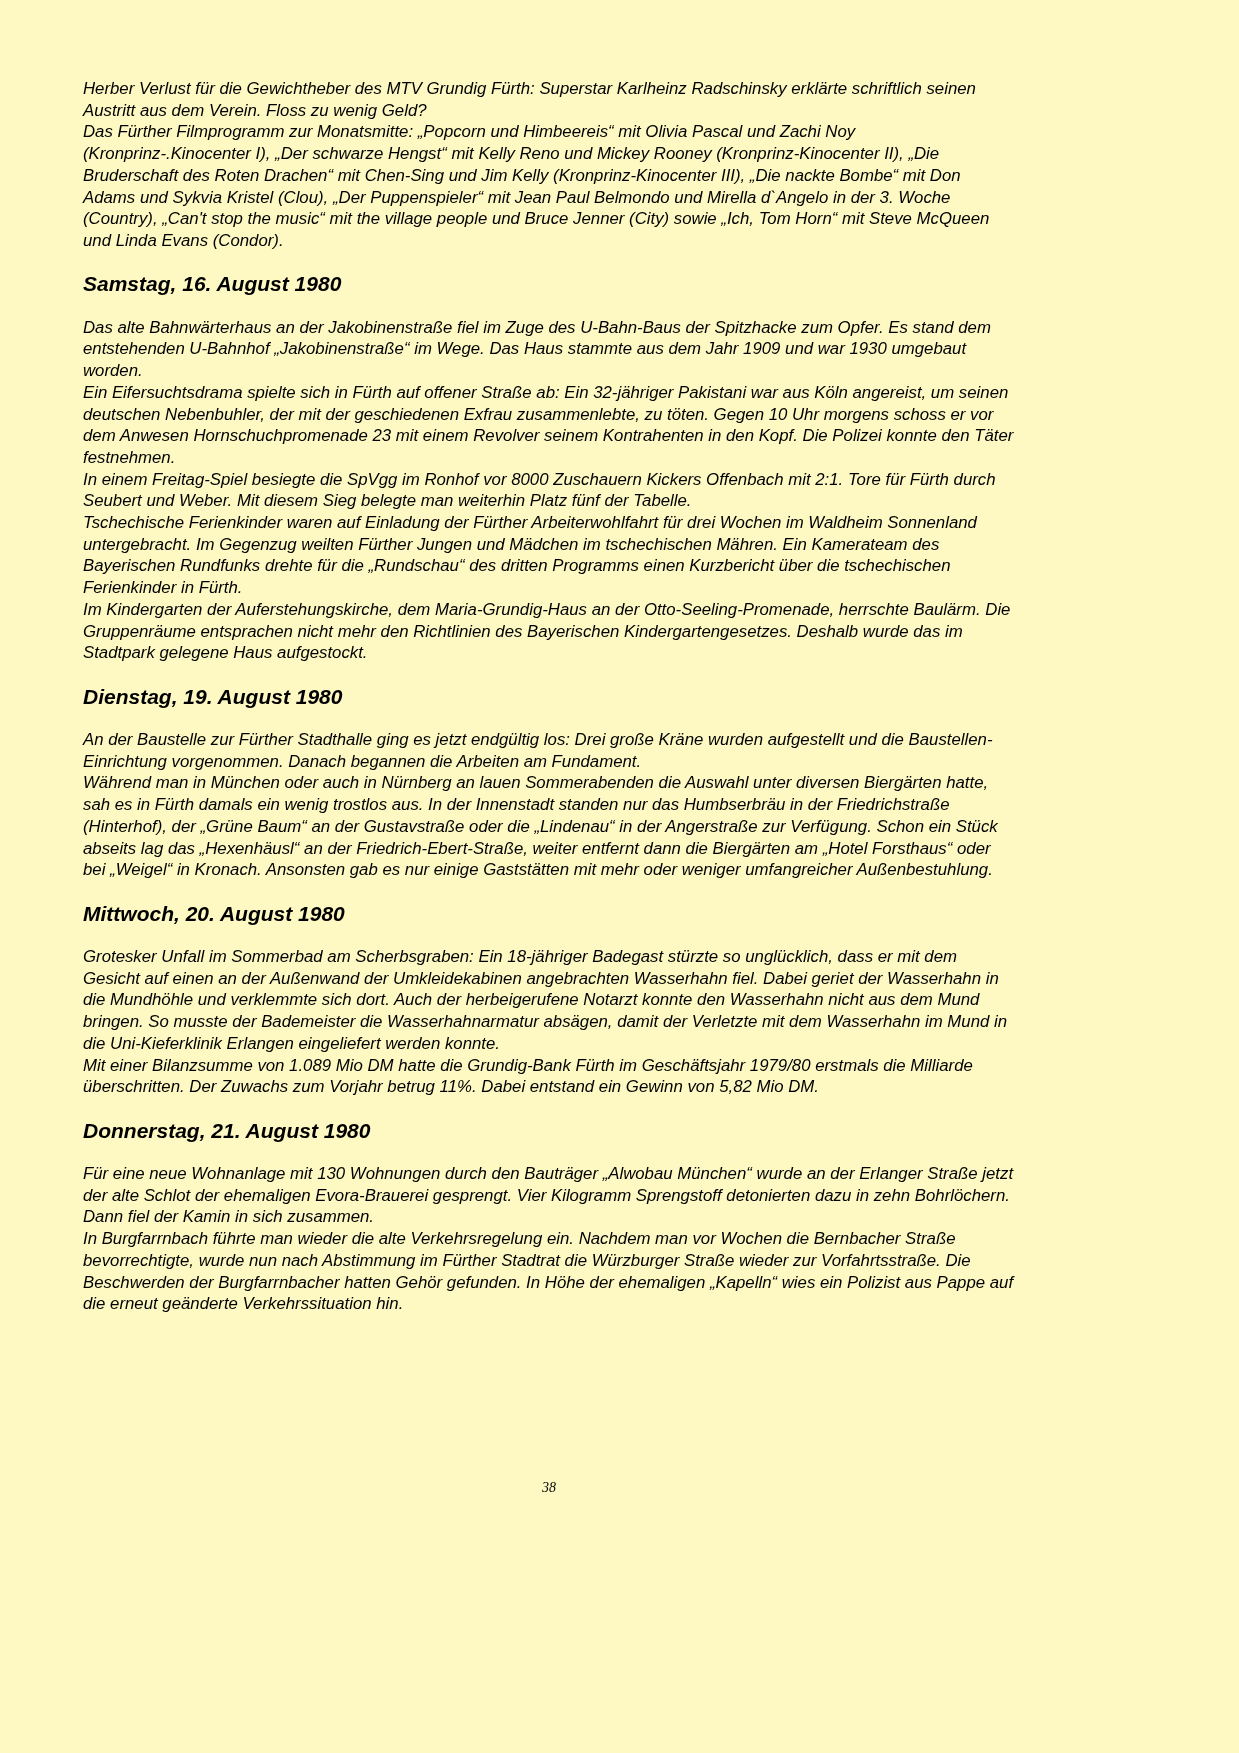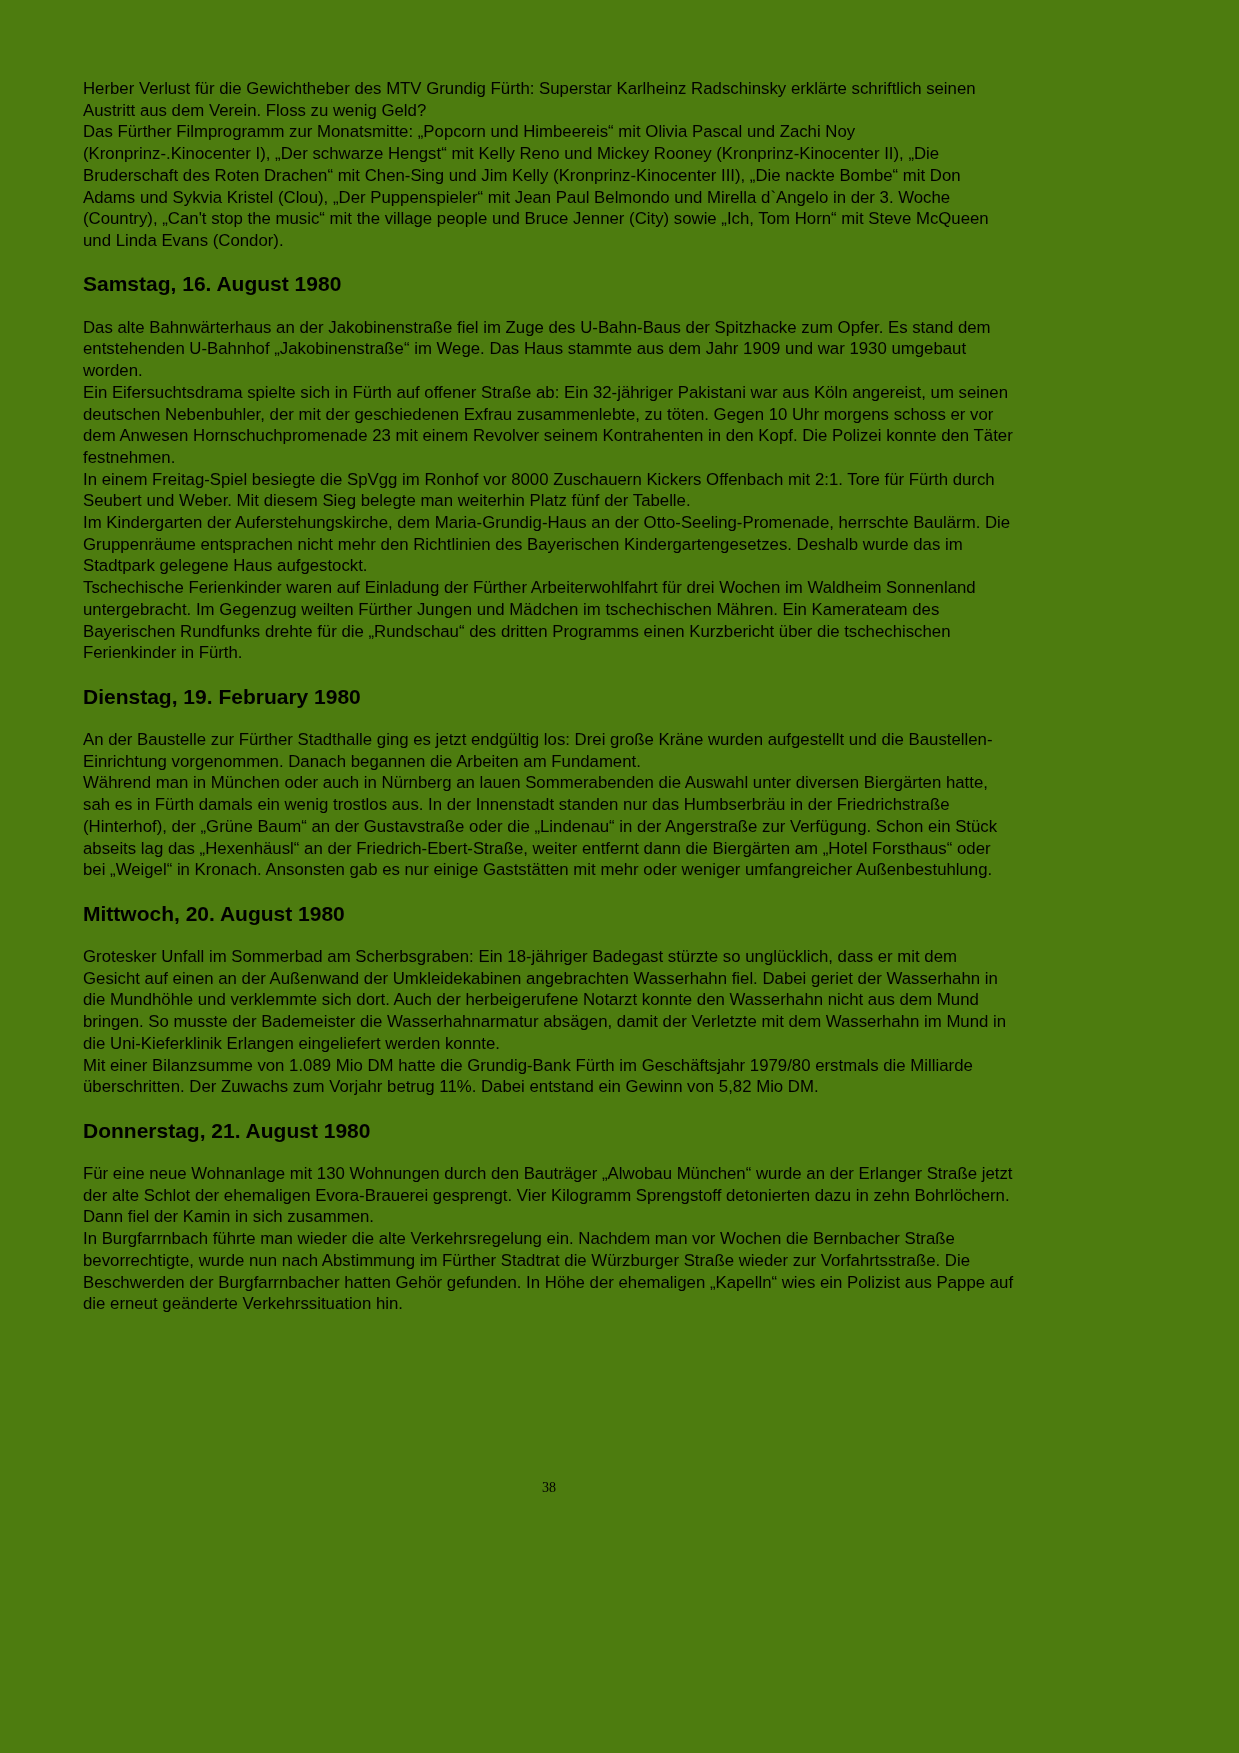--- a/index.html
+++ b/index.html
@@ -11,21 +11,22 @@
     width: 1239px;
     height: 1753px;
     position: relative;
     overflow: hidden;
     font-family: "Liberation Sans", sans-serif;
     color: #000000;
   }
   .page {
     position: absolute;
     inset: 0;
-    background: #4d7c0f;
+    background: #fef9c3;
+    font-style: italic;
   }
   .content {
     position: absolute;
     left: 83px;
     top: 78px;
     width: 932px;
   }
   .content p {
     margin: 0;
     font-size: 16.8px;
@@ -53,23 +54,23 @@
 <body>
 
 <div class="page">
   <div class="content">
     <p>Herber Verlust für die Gewichtheber des MTV Grundig Fürth: Superstar Karlheinz Radschinsky erklärte schriftlich seinen Austritt aus dem Verein. Floss zu wenig Geld?</p>
     <p>Das Fürther Filmprogramm zur Monatsmitte: „Popcorn und Himbeereis“ mit Olivia Pascal und Zachi Noy (Kronprinz-.Kinocenter I), „Der schwarze Hengst“ mit Kelly Reno und Mickey Rooney (Kronprinz-Kinocenter II), „Die Bruderschaft des Roten Drachen“ mit Chen-Sing und Jim Kelly (Kronprinz-Kinocenter III), „Die nackte Bombe“ mit Don Adams und Sykvia Kristel (Clou), „Der Puppenspieler“ mit Jean Paul Belmondo und Mirella d`Angelo in der 3. Woche (Country), „Can't stop the music“ mit the village people und Bruce Jenner (City) sowie „Ich, Tom Horn“ mit Steve McQueen und Linda Evans (Condor).</p>
     <h2>Samstag, 16. August 1980</h2>
     <p>Das alte Bahnwärterhaus an der Jakobinenstraße fiel im Zuge des U-Bahn-Baus der Spitzhacke zum Opfer. Es stand dem entstehenden U-Bahnhof „Jakobinenstraße“ im Wege. Das Haus stammte aus dem Jahr 1909 und war 1930 umgebaut worden.</p>
     <p>Ein Eifersuchtsdrama spielte sich in Fürth auf offener Straße ab: Ein 32-jähriger Pakistani war aus Köln angereist, um seinen deutschen Nebenbuhler, der mit der geschiedenen Exfrau zusammenlebte, zu töten. Gegen 10 Uhr morgens schoss er vor dem Anwesen Hornschuchpromenade 23 mit einem Revolver seinem Kontrahenten in den Kopf. Die Polizei konnte den Täter festnehmen.</p>
     <p>In einem Freitag-Spiel besiegte die SpVgg im Ronhof vor 8000 Zuschauern Kickers Offenbach mit 2:1. Tore für Fürth durch Seubert und Weber. Mit diesem Sieg belegte man weiterhin Platz fünf der Tabelle.</p>
+    <p>Tschechische Ferienkinder waren auf Einladung der Fürther Arbeiterwohlfahrt für drei Wochen im Waldheim Sonnenland untergebracht. Im Gegenzug weilten Fürther Jungen und Mädchen im tschechischen Mähren. Ein Kamerateam des Bayerischen Rundfunks drehte für die „Rundschau“ des dritten Programms einen Kurzbericht über die tschechischen Ferienkinder in Fürth.</p>
     <p>Im Kindergarten der Auferstehungskirche, dem Maria-Grundig-Haus an der Otto-Seeling-Promenade, herrschte Baulärm. Die Gruppenräume entsprachen nicht mehr den Richtlinien des Bayerischen Kindergartengesetzes. Deshalb wurde das im Stadtpark gelegene Haus aufgestockt.</p>
-    <p>Tschechische Ferienkinder waren auf Einladung der Fürther Arbeiterwohlfahrt für drei Wochen im Waldheim Sonnenland untergebracht. Im Gegenzug weilten Fürther Jungen und Mädchen im tschechischen Mähren. Ein Kamerateam des Bayerischen Rundfunks drehte für die „Rundschau“ des dritten Programms einen Kurzbericht über die tschechischen Ferienkinder in Fürth.</p>
-    <h2>Dienstag, 19. February 1980</h2>
+    <h2>Dienstag, 19. August 1980</h2>
     <p>An der Baustelle zur Fürther Stadthalle ging es jetzt endgültig los: Drei große Kräne wurden aufgestellt und die Baustellen-Einrichtung vorgenommen. Danach begannen die Arbeiten am Fundament.</p>
     <p>Während man in München oder auch in Nürnberg an lauen Sommerabenden die Auswahl unter diversen Biergärten hatte, sah es in Fürth damals ein wenig trostlos aus. In der Innenstadt standen nur das Humbserbräu in der Friedrichstraße (Hinterhof), der „Grüne Baum“ an der Gustavstraße oder die „Lindenau“ in der Angerstraße zur Verfügung. Schon ein Stück abseits lag das „Hexenhäusl“ an der Friedrich-Ebert-Straße, weiter entfernt dann die Biergärten am „Hotel Forsthaus“ oder bei „Weigel“ in Kronach. Ansonsten gab es nur einige Gaststätten mit mehr oder weniger umfangreicher Außenbestuhlung.</p>
     <h2>Mittwoch, 20. August 1980</h2>
     <p>Grotesker Unfall im Sommerbad am Scherbsgraben: Ein 18-jähriger Badegast stürzte so unglücklich, dass er mit dem Gesicht auf einen an der Außenwand der Umkleidekabinen angebrachten Wasserhahn fiel. Dabei geriet der Wasserhahn in die Mundhöhle und verklemmte sich dort. Auch der herbeigerufene Notarzt konnte den Wasserhahn nicht aus dem Mund bringen. So musste der Bademeister die Wasserhahnarmatur absägen, damit der Verletzte mit dem Wasserhahn im Mund in die Uni-Kieferklinik Erlangen eingeliefert werden konnte.</p>
     <p>Mit einer Bilanzsumme von 1.089 Mio DM hatte die Grundig-Bank Fürth im Geschäftsjahr 1979/80 erstmals die Milliarde überschritten. Der Zuwachs zum Vorjahr betrug 11%. Dabei entstand ein Gewinn von 5,82 Mio DM.</p>
     <h2>Donnerstag, 21. August 1980</h2>
     <p>Für eine neue Wohnanlage mit 130 Wohnungen durch den Bauträger „Alwobau München“ wurde an der Erlanger Straße jetzt der alte Schlot der ehemaligen Evora-Brauerei gesprengt. Vier Kilogramm Sprengstoff detonierten dazu in zehn Bohrlöchern. Dann fiel der Kamin in sich zusammen.</p>
     <p>In Burgfarrnbach führte man wieder die alte Verkehrsregelung ein. Nachdem man vor Wochen die Bernbacher Straße bevorrechtigte, wurde nun nach Abstimmung im Fürther Stadtrat die Würzburger Straße wieder zur Vorfahrtsstraße. Die Beschwerden der Burgfarrnbacher hatten Gehör gefunden. In Höhe der ehemaligen „Kapelln“ wies ein Polizist aus Pappe auf die erneut geänderte Verkehrssituation hin.</p>
   </div>
   <div class="page-number">38</div>

